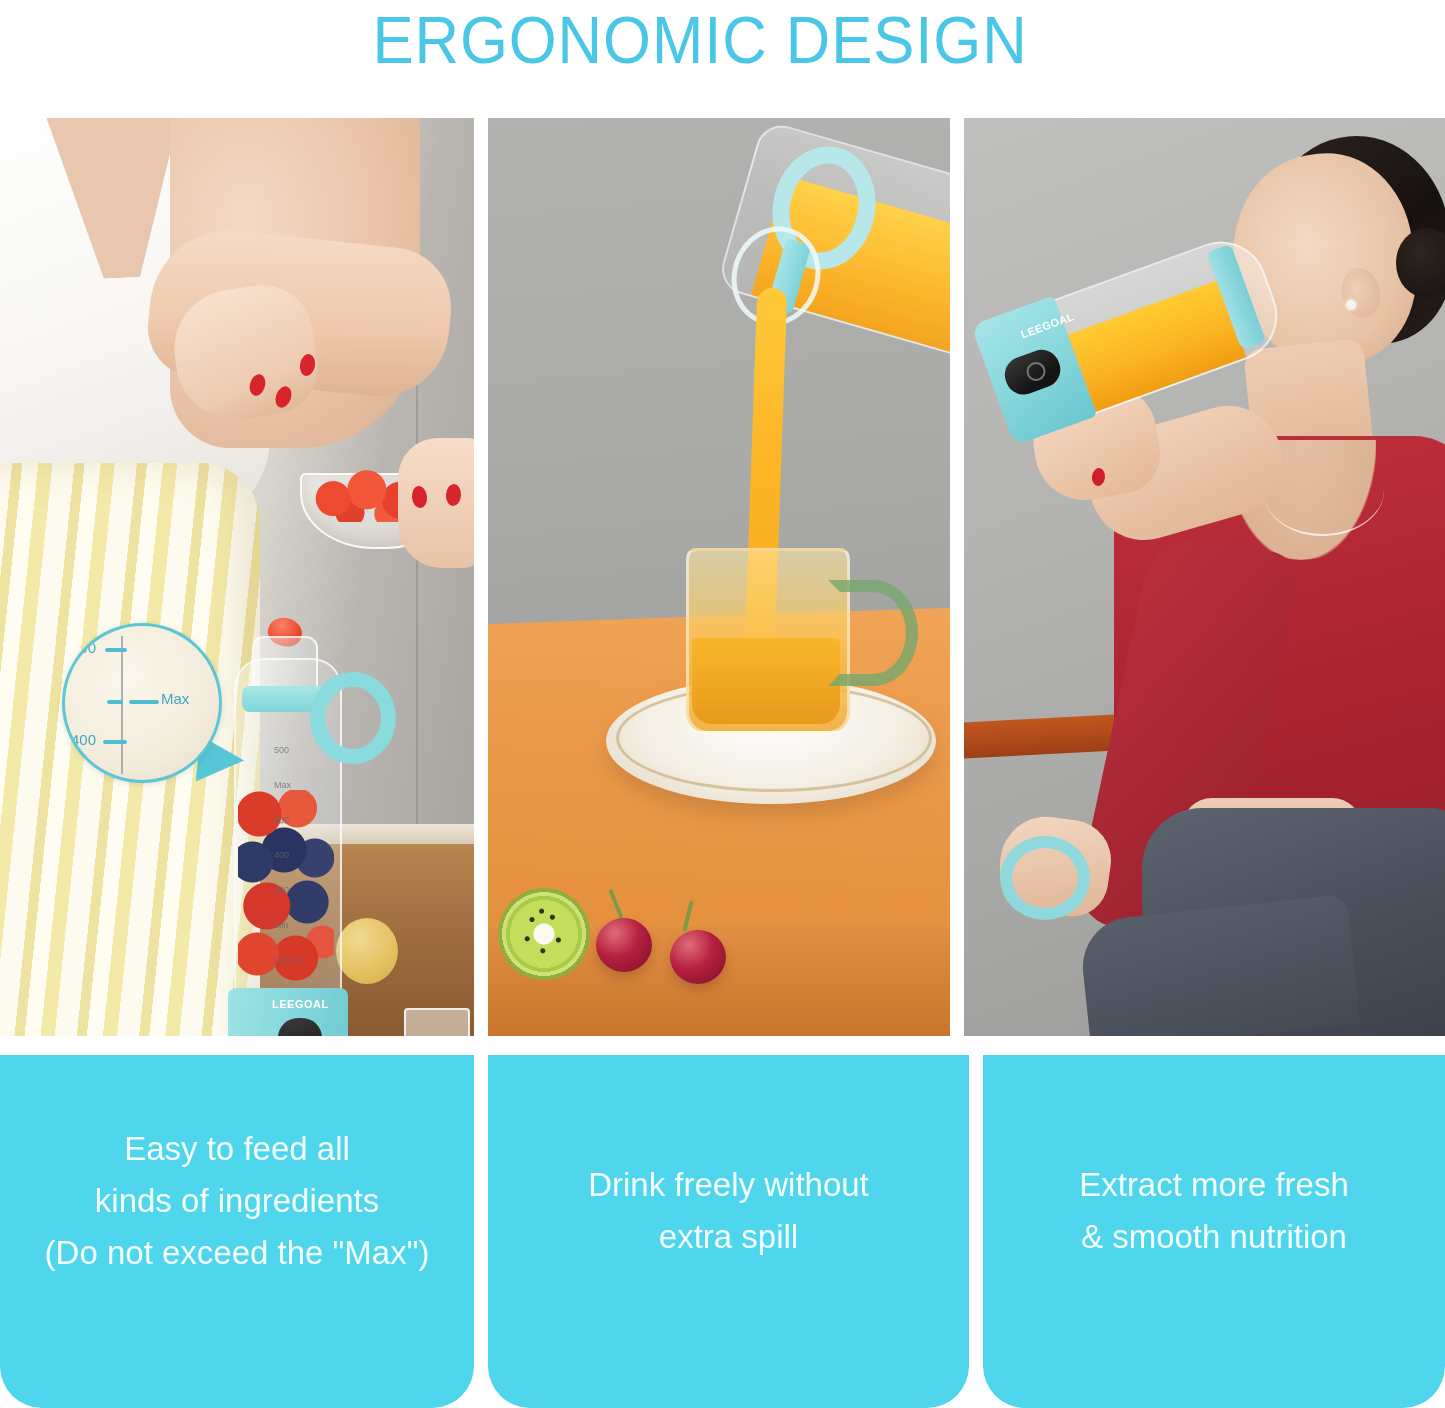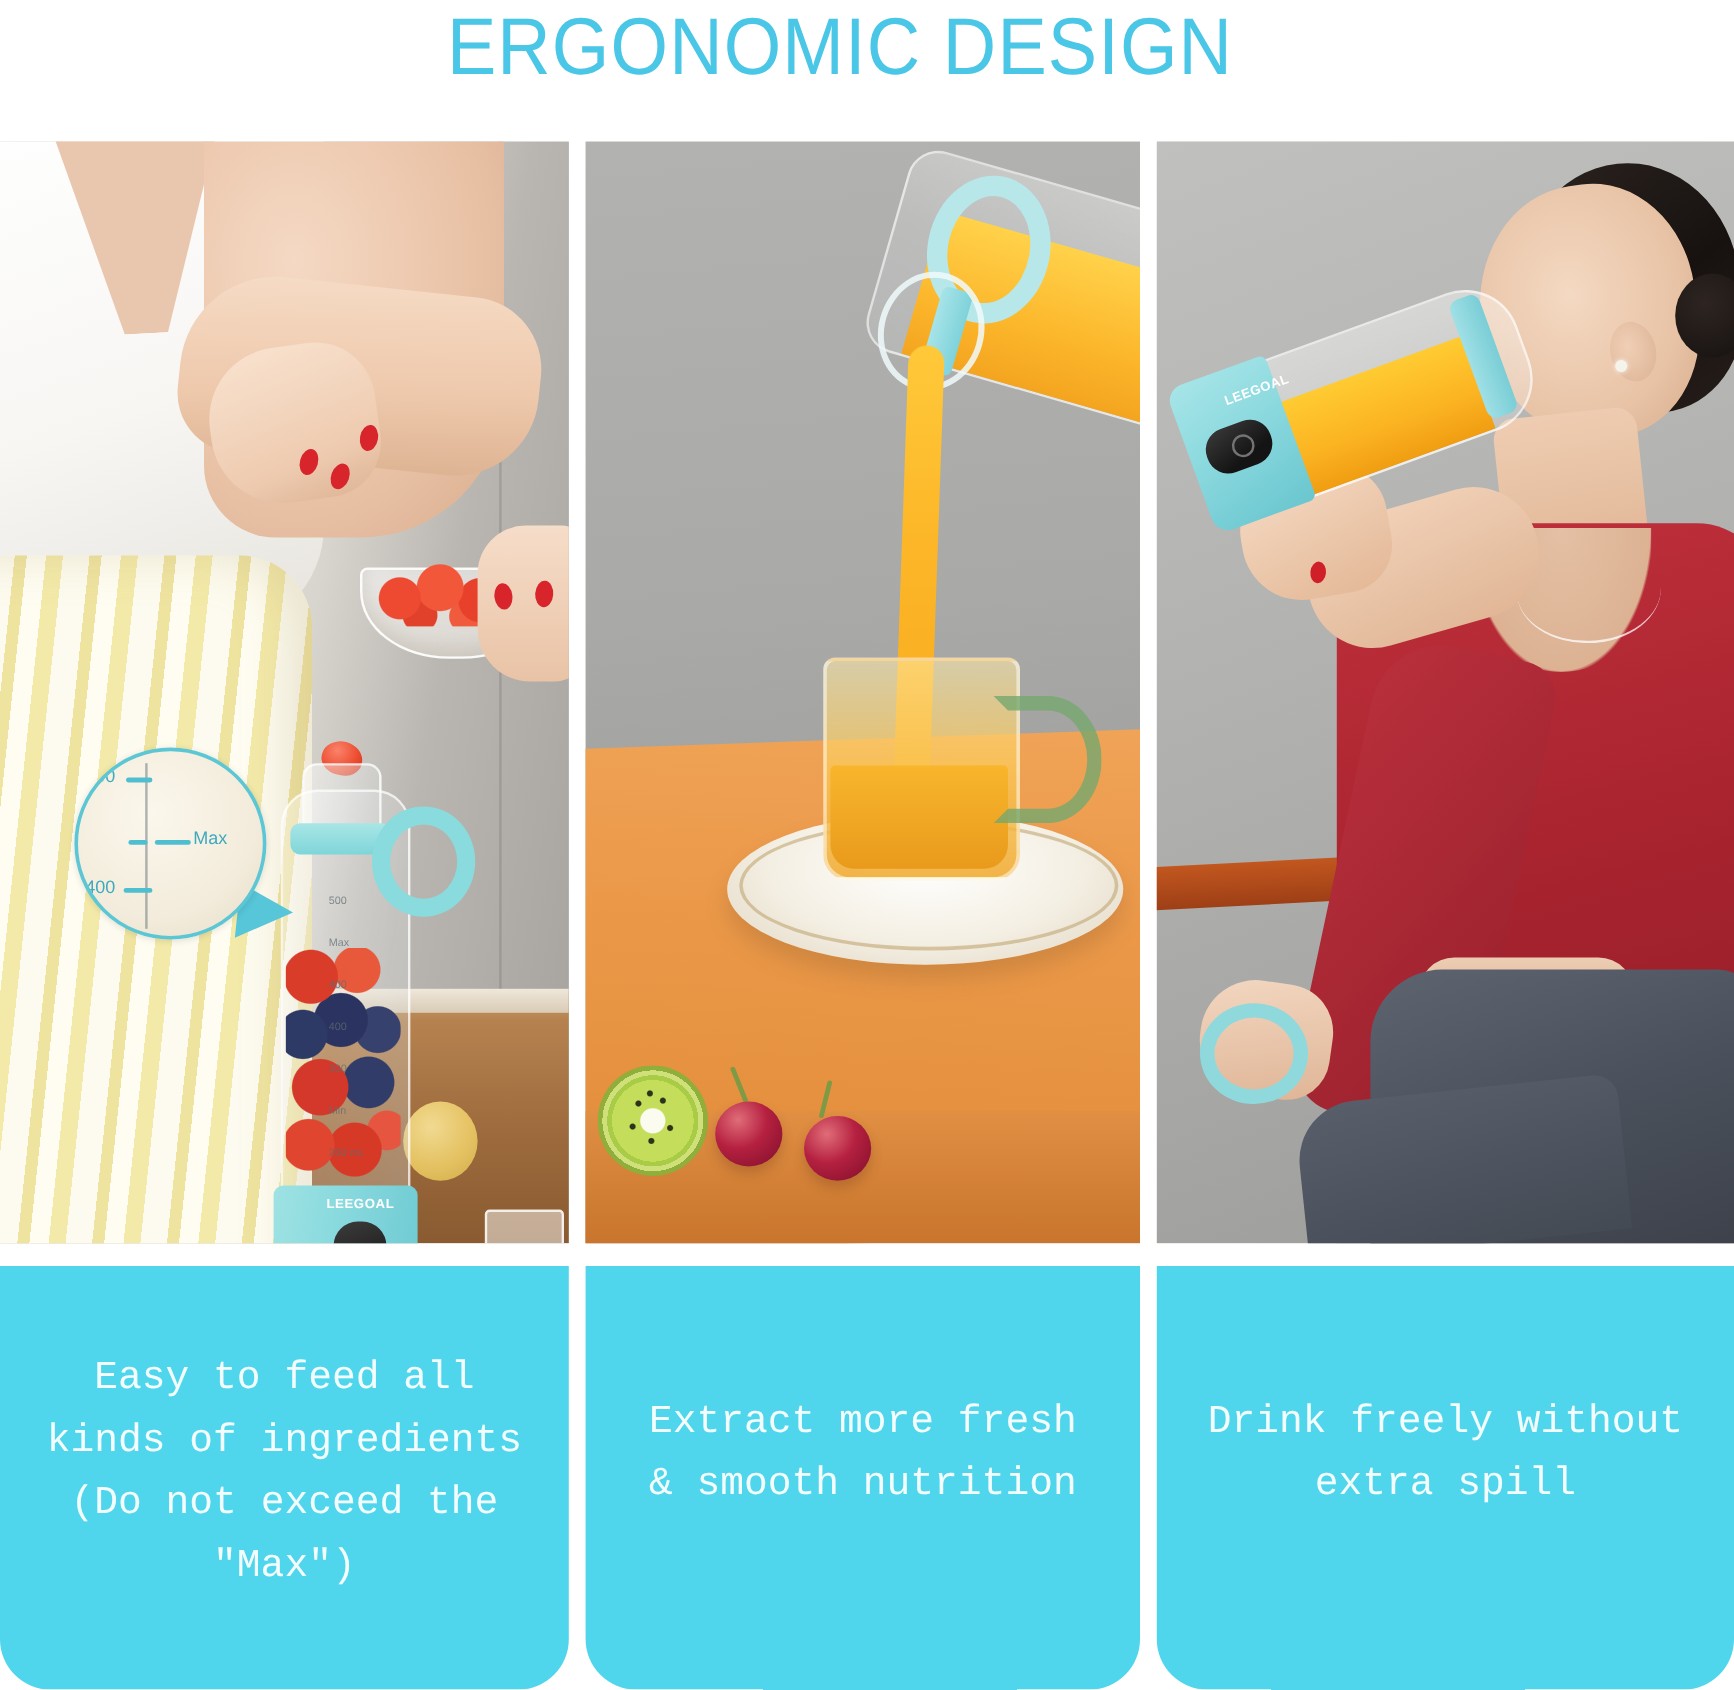--- a/index.html
+++ b/index.html
@@ -510,21 +510,21 @@
   }
   .caption {
     flex: 0 0 auto;
     background: #4fd6ec;
     border-radius: 0 0 42px 42px;
     color: #f3fdfd;
     display: flex;
     align-items: flex-start;
     justify-content: center;
     text-align: center;
-    font-family: Liberation Mono, monospace;
+    font-family: Liberation Sans, sans-serif;
     font-weight: 400;
     font-size: 33px;
     line-height: 52px;
     box-sizing: border-box;
   }
   .caption.c1 { width: 474px; padding-top: 68px; }
   .caption.c2 { width: 462px; padding-top: 104px; }
   .caption.c3 { width: 481px; padding-top: 104px; }
   .caption .txt { white-space: pre-line; }
 </style>
@@ -661,21 +661,21 @@
     <div class="cup-ring"></div>
   </div>
 </div>
 
 <div class="captions">
   <div class="caption c1">
     <span class="txt">Easy to feed all
 kinds of ingredients
 (Do not exceed the "Max")</span>
   </div>
+  <div class="caption c3">
+    <span class="txt">Drink freely without
+extra spill</span>
+  </div>
   <div class="caption c2">
     <span class="txt">Extract more fresh
 &amp; smooth nutrition</span>
   </div>
-  <div class="caption c3">
-    <span class="txt">Drink freely without
-extra spill</span>
-  </div>
 </div>
 
 </body></html>

